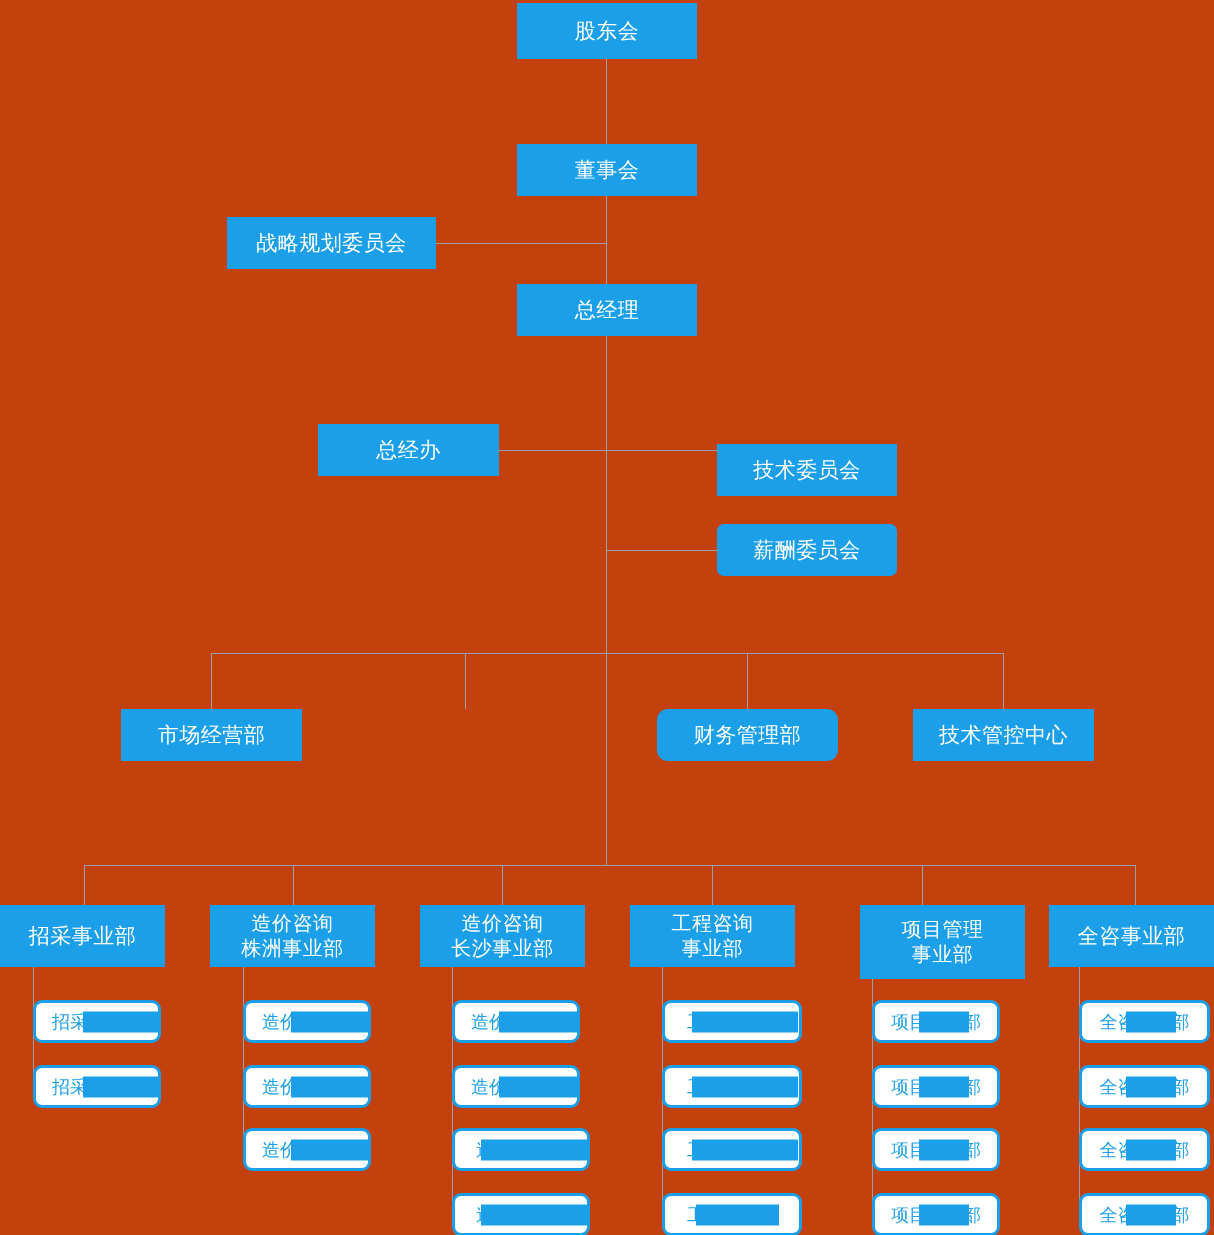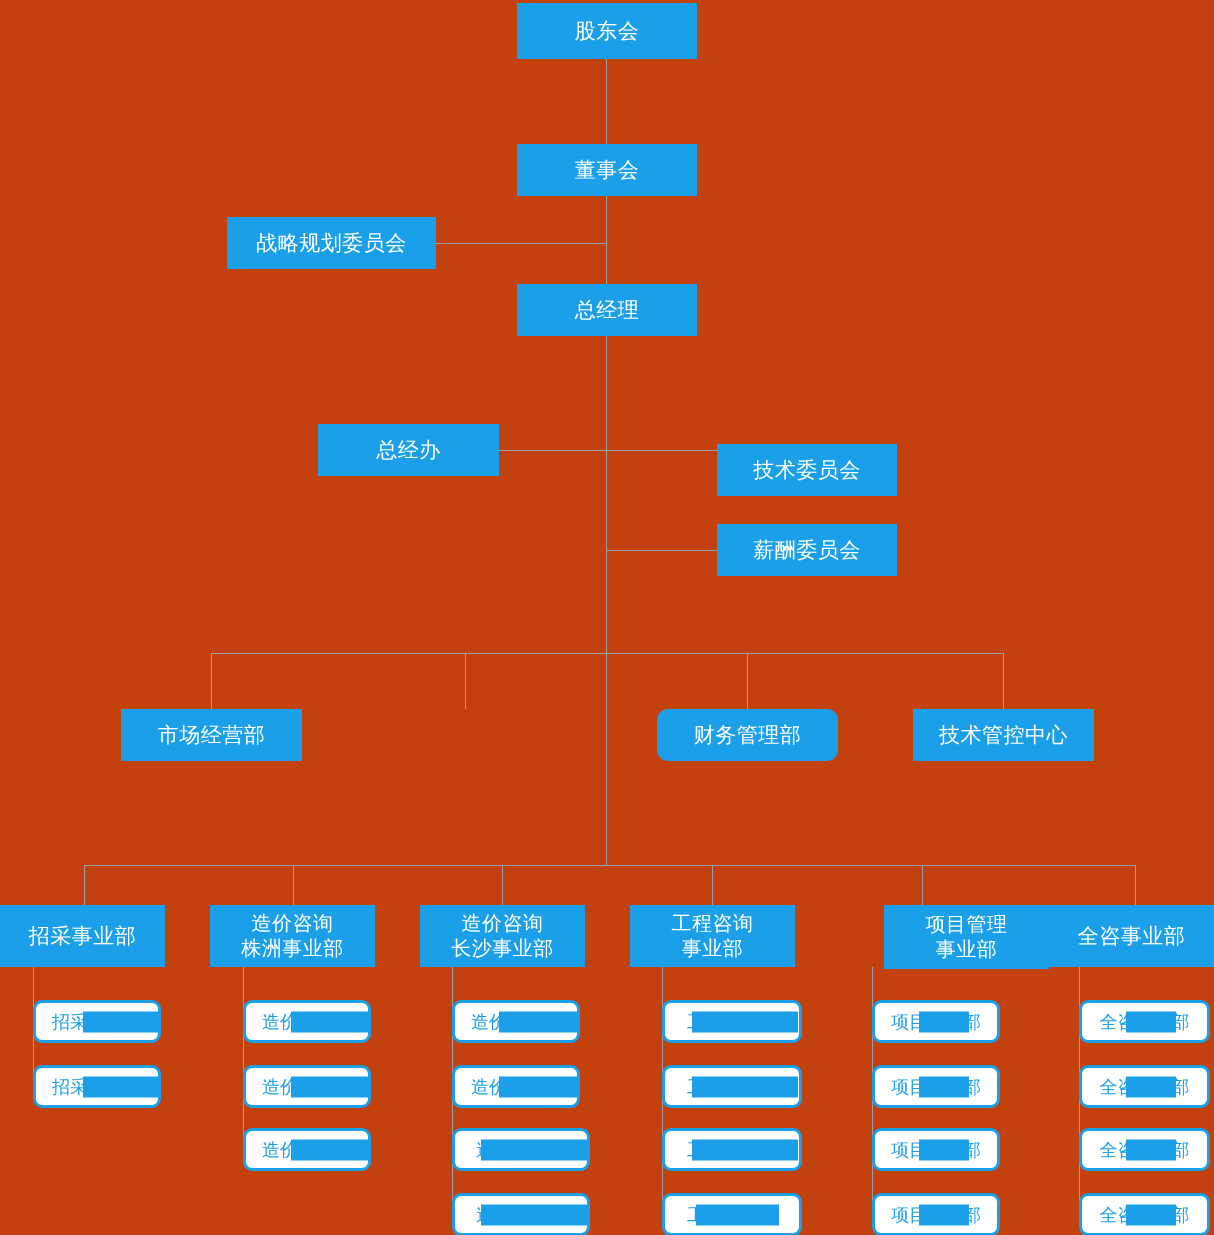--- a/index.html
+++ b/index.html
@@ -138,34 +138,34 @@
   <div class="node" style="left:517px;top:144px;width:180px;height:52px;">董事会</div>
 
   <div class="node" style="left:227px;top:217px;width:209px;height:52px;">战略规划委员会</div>
 
   <div class="node" style="left:517px;top:284px;width:180px;height:52px;">总经理</div>
 
   <div class="node" style="left:318px;top:424px;width:181px;height:52px;">总经办</div>
 
   <div class="node" style="left:717px;top:424px;width:180px;height:52px;margin-top:20px;">技术委员会</div>
 
-  <div class="node" style="left:717px;top:524px;width:180px;height:52px;">薪酬委员会</div>
+  <div class="node" style="left:717px;top:524px;width:180px;height:52px;border-radius:7px;">薪酬委员会</div>
 
   <div class="node" style="left:121px;top:709px;width:181px;height:52px;">市场经营部</div>
   <div class="node" style="left:657px;top:709px;width:181px;height:52px;border-radius:11px;">财务管理部</div>
   <div class="node" style="left:913px;top:709px;width:181px;height:52px;">技术管控中心</div>
 
   <div class="node" style="left:0px;top:905px;width:165px;height:62px;">招采事业部</div>
   <div class="node two-line" style="left:210px;top:905px;width:165px;height:62px;">造价咨询
 株洲事业部</div>
   <div class="node two-line" style="left:420px;top:905px;width:165px;height:62px;">造价咨询
 长沙事业部</div>
   <div class="node two-line" style="left:630px;top:905px;width:165px;height:62px;">工程咨询
 事业部</div>
-  <div class="node two-line" style="left:884px;top:905px;width:165px;height:64px;">项目管理
+  <div class="node two-line" style="left:860px;top:905px;width:165px;height:74px;">项目管理
 事业部</div>
   <div class="node" style="left:1049px;top:905px;width:165px;height:62px;">全咨事业部</div>
 
   <div class="leaf" style="left:33px;top:1000px;width:128px;height:43px;">
     <span class="leaf-inner">招采事业部</span>
     <span class="redact" style="left:47px;width:85px;"></span>
   </div>
   <div class="leaf" style="left:33px;top:1065px;width:128px;height:43px;">
     <span class="leaf-inner">招采事业部</span>
     <span class="redact" style="left:47px;width:85px;"></span>

